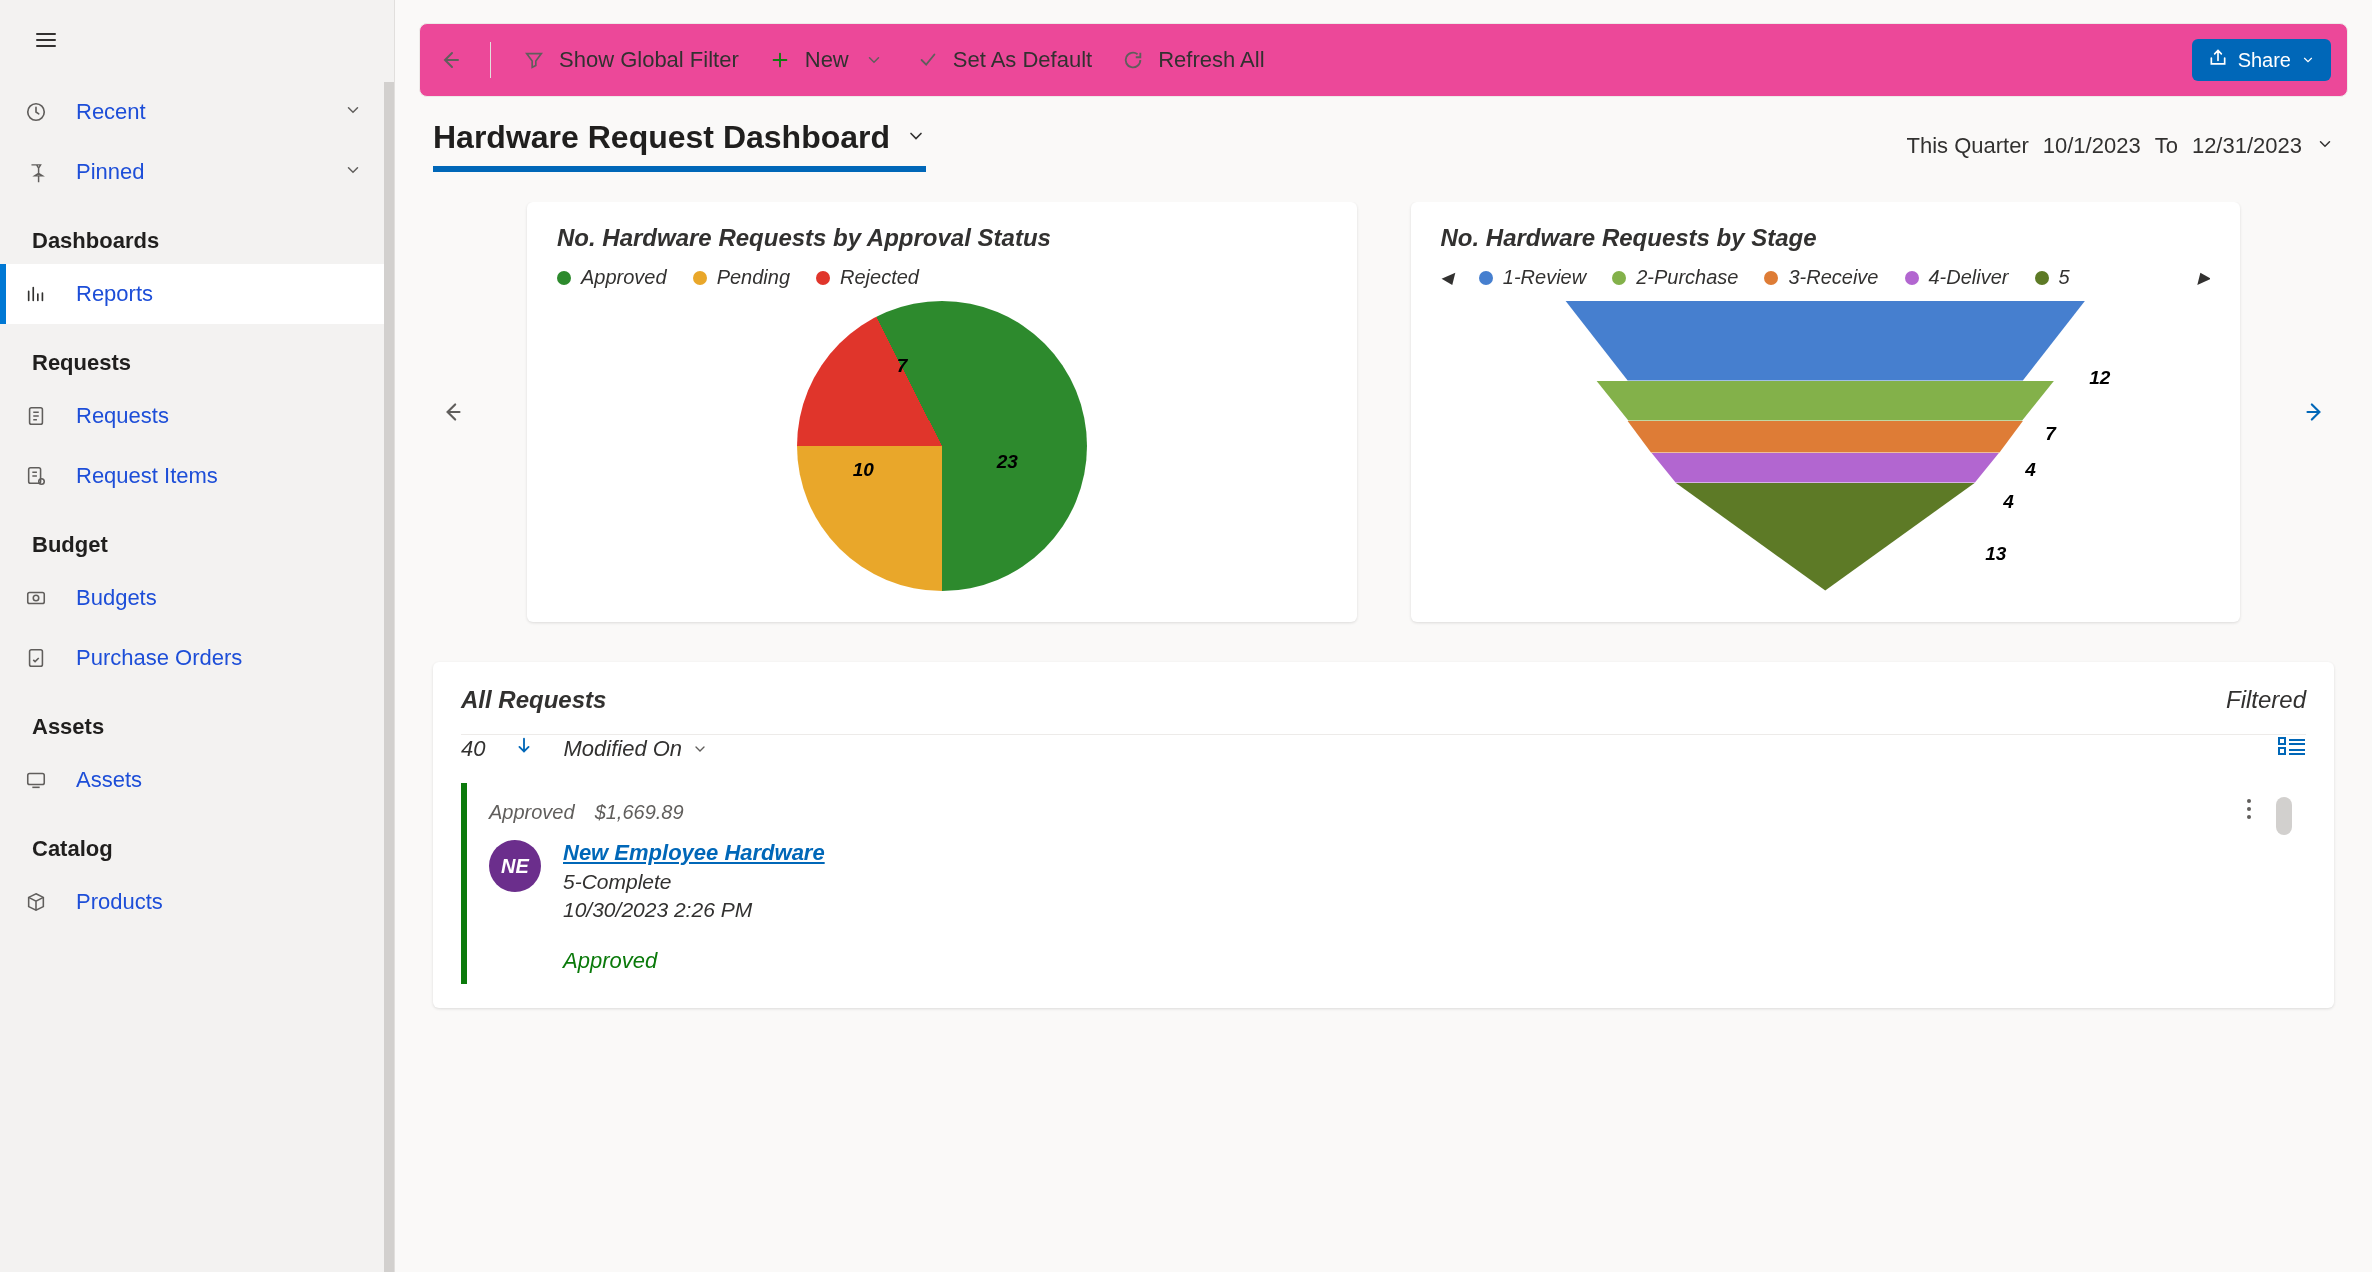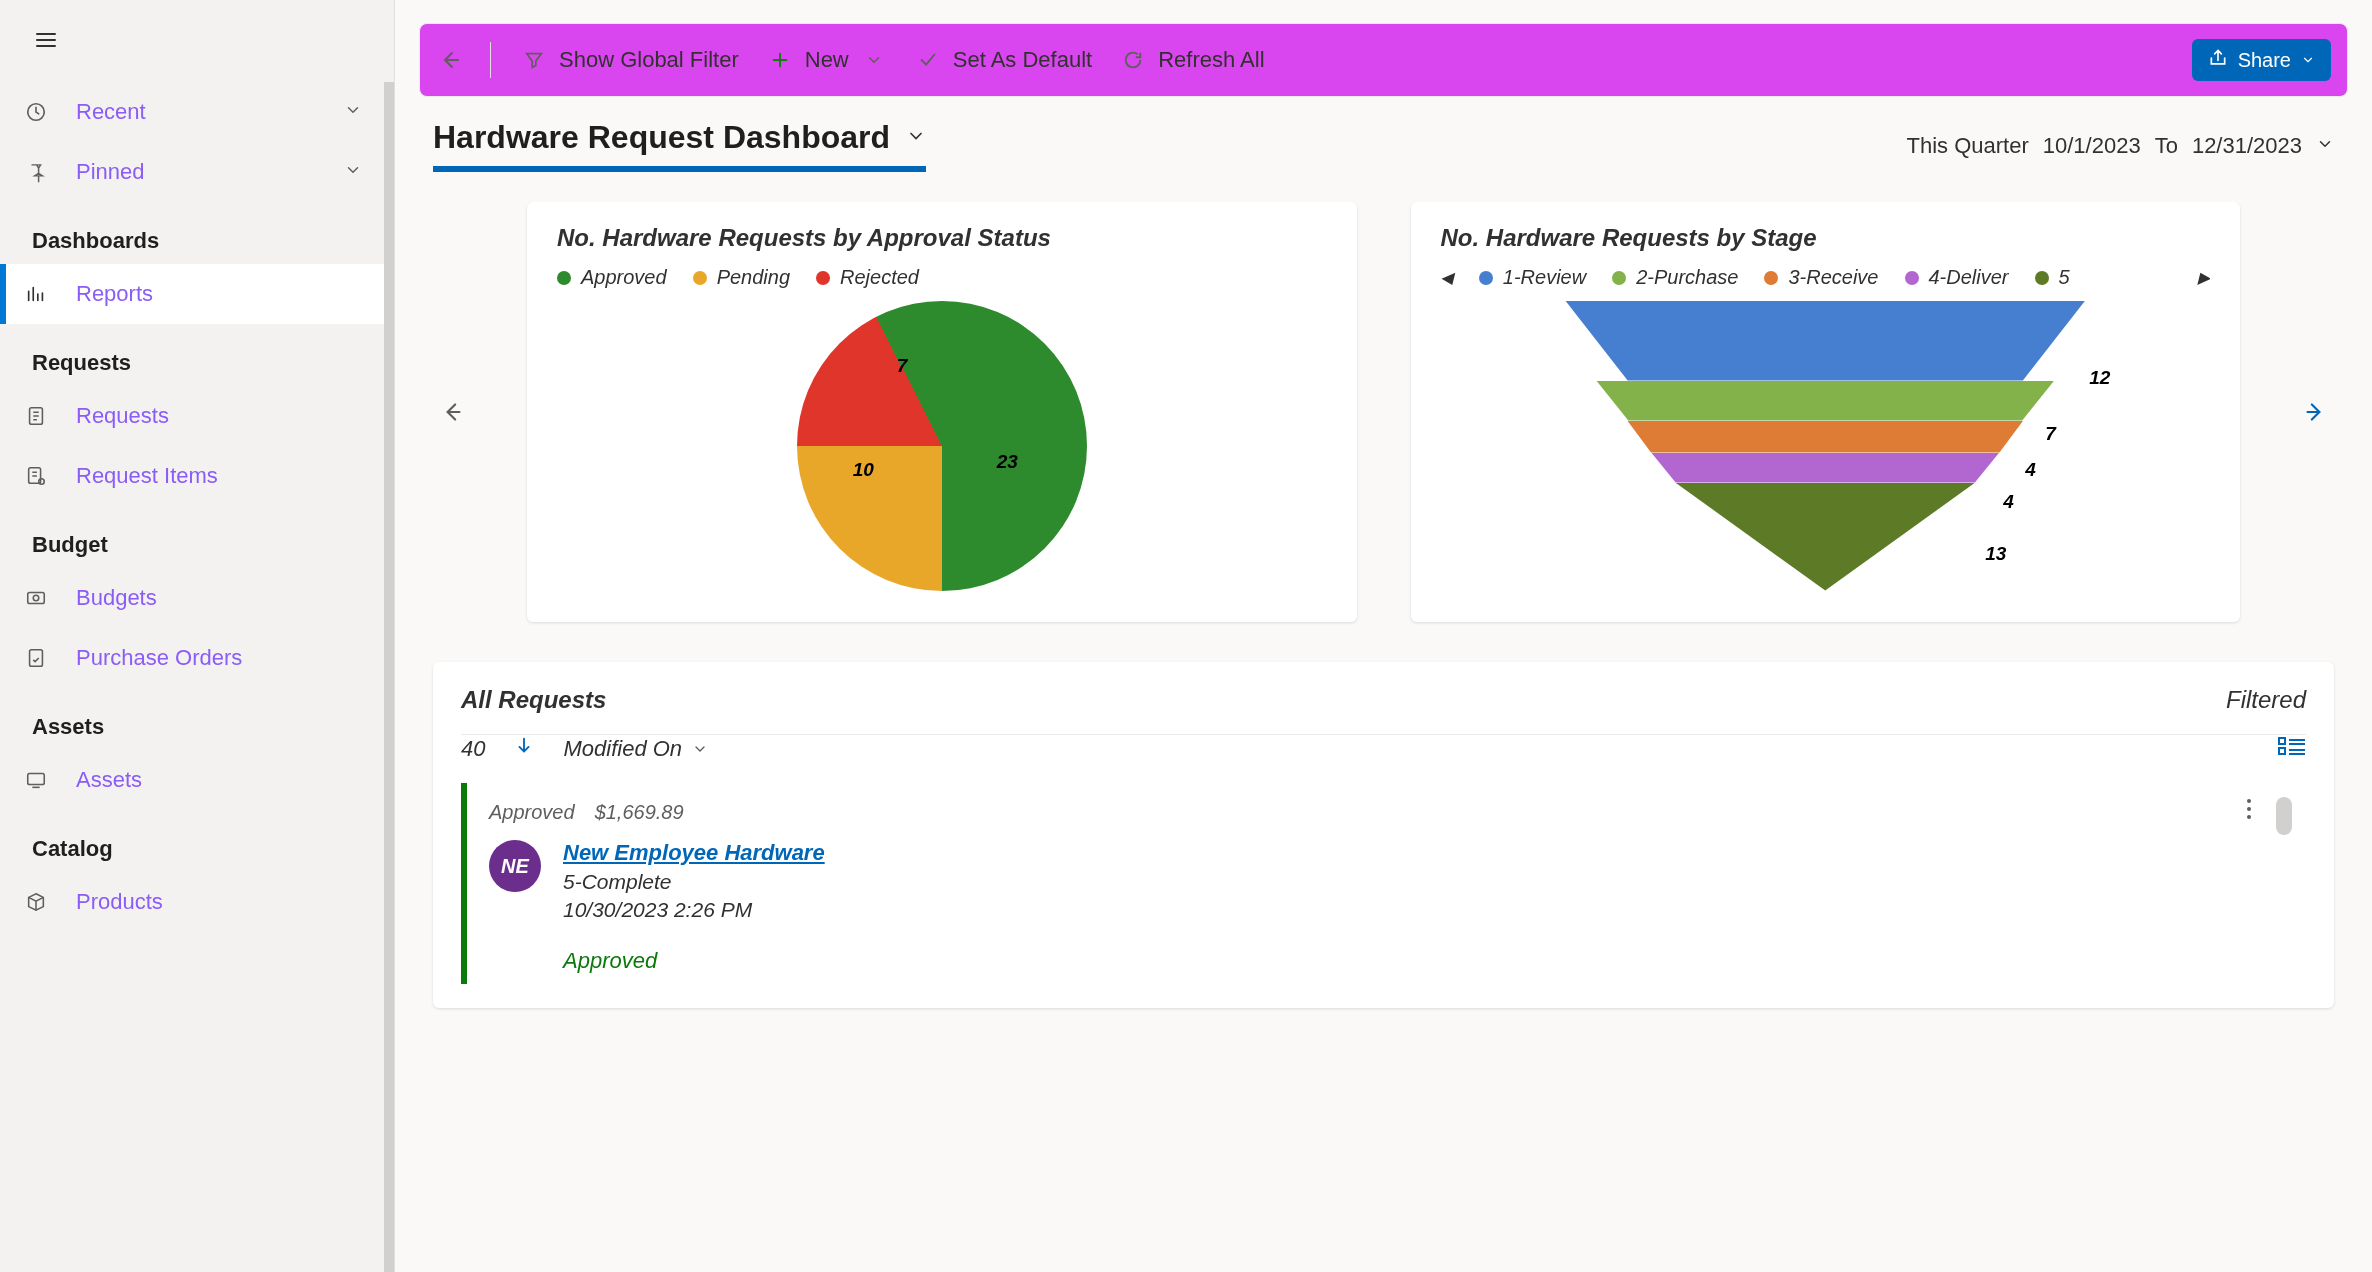--- a/index.html
+++ b/index.html
@@ -45,21 +45,21 @@
     border-right: 10px solid #d2d0ce;
   }
   .sidebar-item {
     display: flex;
     align-items: center;
     height: 60px;
     padding: 0 22px;
     gap: 26px;
     cursor: pointer;
     font-size: 22px;
-    color: #8b5cf6;
+    color: #1d4ed8;
   }
   .sidebar-item .label { flex: 1; }
   .sidebar-item .chev { color: #605e5c; }
   .sb-icon {
     width: 28px;
     display: flex;
     align-items: center;
     justify-content: center;
     color: #605e5c;
   }
@@ -78,21 +78,21 @@
   
   .main {
     flex: 1;
     display: flex;
     flex-direction: column;
     background: #faf9f8;
     padding: 0;
   }
   .cmdbar {
     margin: 23px 24px 0 24px;
-    background: #d946ef;
+    background: #ec4899;
     border: 1px solid #edebe9;
     border-radius: 8px;
     height: 74px;
     display: flex;
     align-items: center;
     padding: 0 16px;
     gap: 20px;
   }
   .cmd-back {
     width: 28px; height: 28px;

